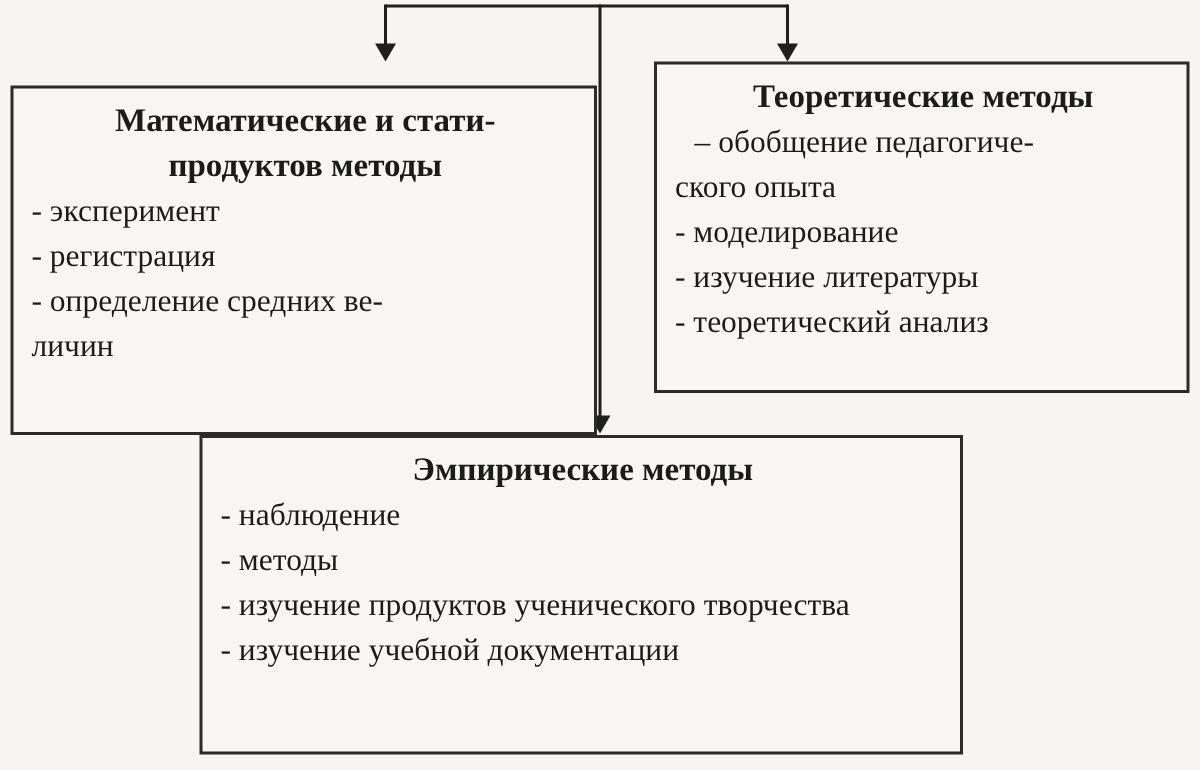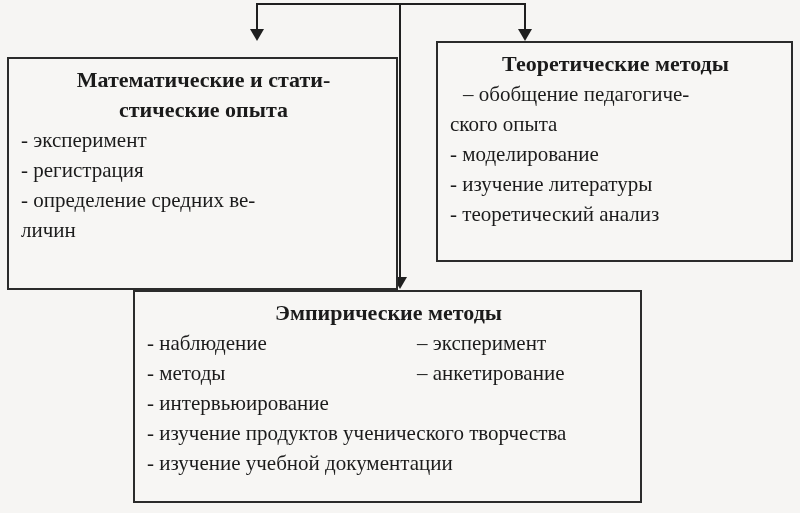--- a/index.html
+++ b/index.html
@@ -89,21 +89,21 @@
     <path d="M525 3 V30"></path>
     <path d="M400 3 V278"></path>
     <polygon points="250,29 264,29 257,41"></polygon>
     <polygon points="518,29 532,29 525,41"></polygon>
     <polygon points="393,277 407,277 400,289"></polygon>
   </svg>
 
   <div class="box box-math">
     <div class="box-title">
       <div>Математические и стати-</div>
-      <div>стические опыта</div>
+      <div>продуктов методы</div>
     </div>
     <div class="line">- эксперимент</div>
     <div class="line">- регистрация</div>
     <div class="line">- определение средних ве-</div>
     <div class="line">личин</div>
   </div>
 
   <div class="box box-theory">
     <div class="box-title">Теоретические методы</div>
     <div class="line indent-1">– обобщение педагогиче-</div>
@@ -113,23 +113,18 @@
     <div class="line">- теоретический анализ</div>
   </div>
 
   <div class="box box-empirical">
     <div class="box-title">Эмпирические методы</div>
     <div class="two-col">
       <div>
         <div class="line">- наблюдение</div>
         <div class="line">- методы</div>
       </div>
-      <div>
-        <div class="line">– эксперимент</div>
-        <div class="line">– анкетирование</div>
-      </div>
     </div>
-    <div class="line">- интервьюирование</div>
     <div class="line">- изучение продуктов ученического творчества</div>
     <div class="line">- изучение учебной документации</div>
   </div>
 
 </div>
 
 </body></html>

